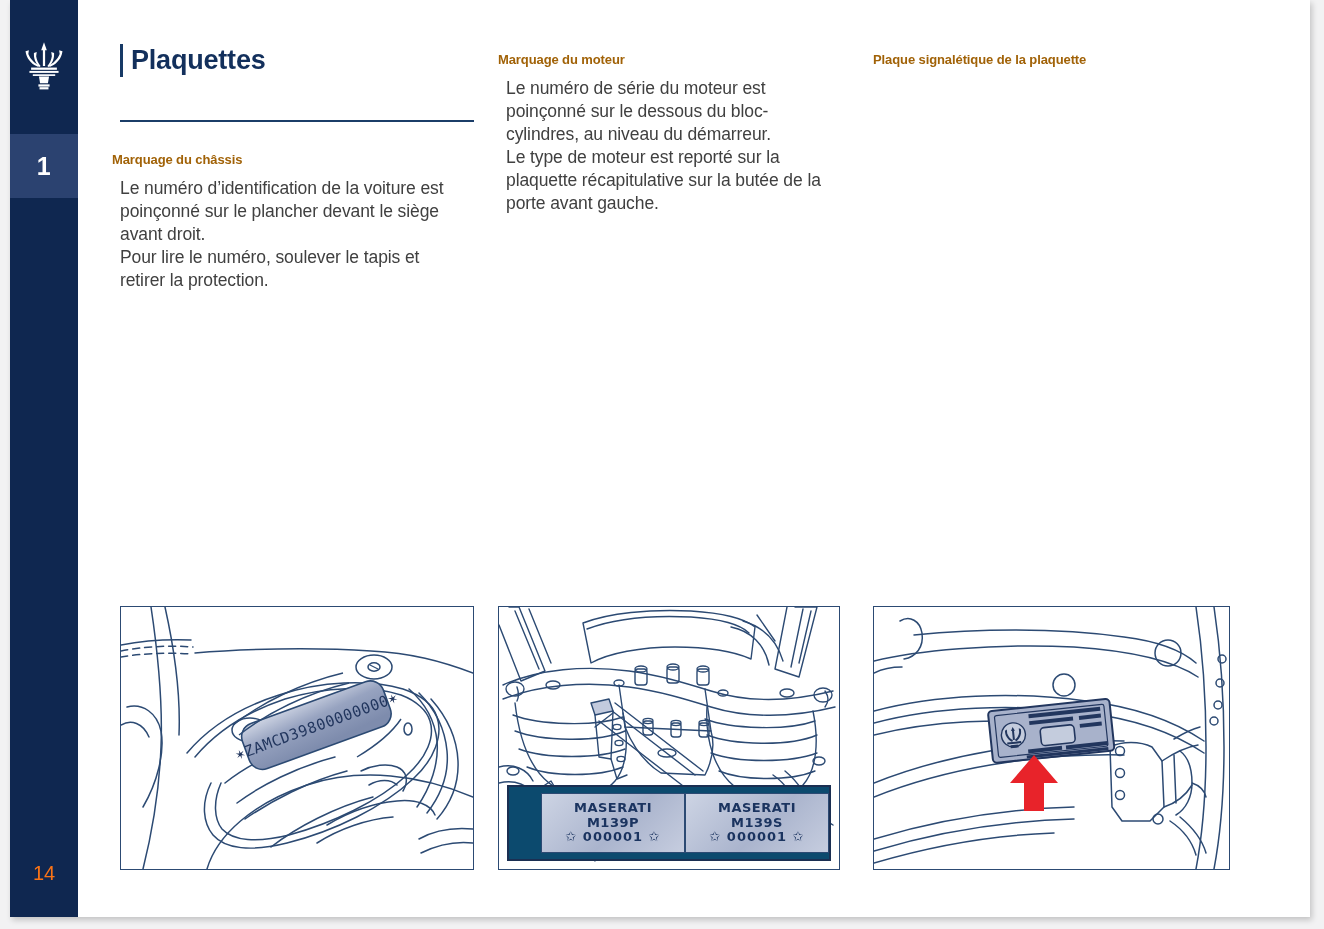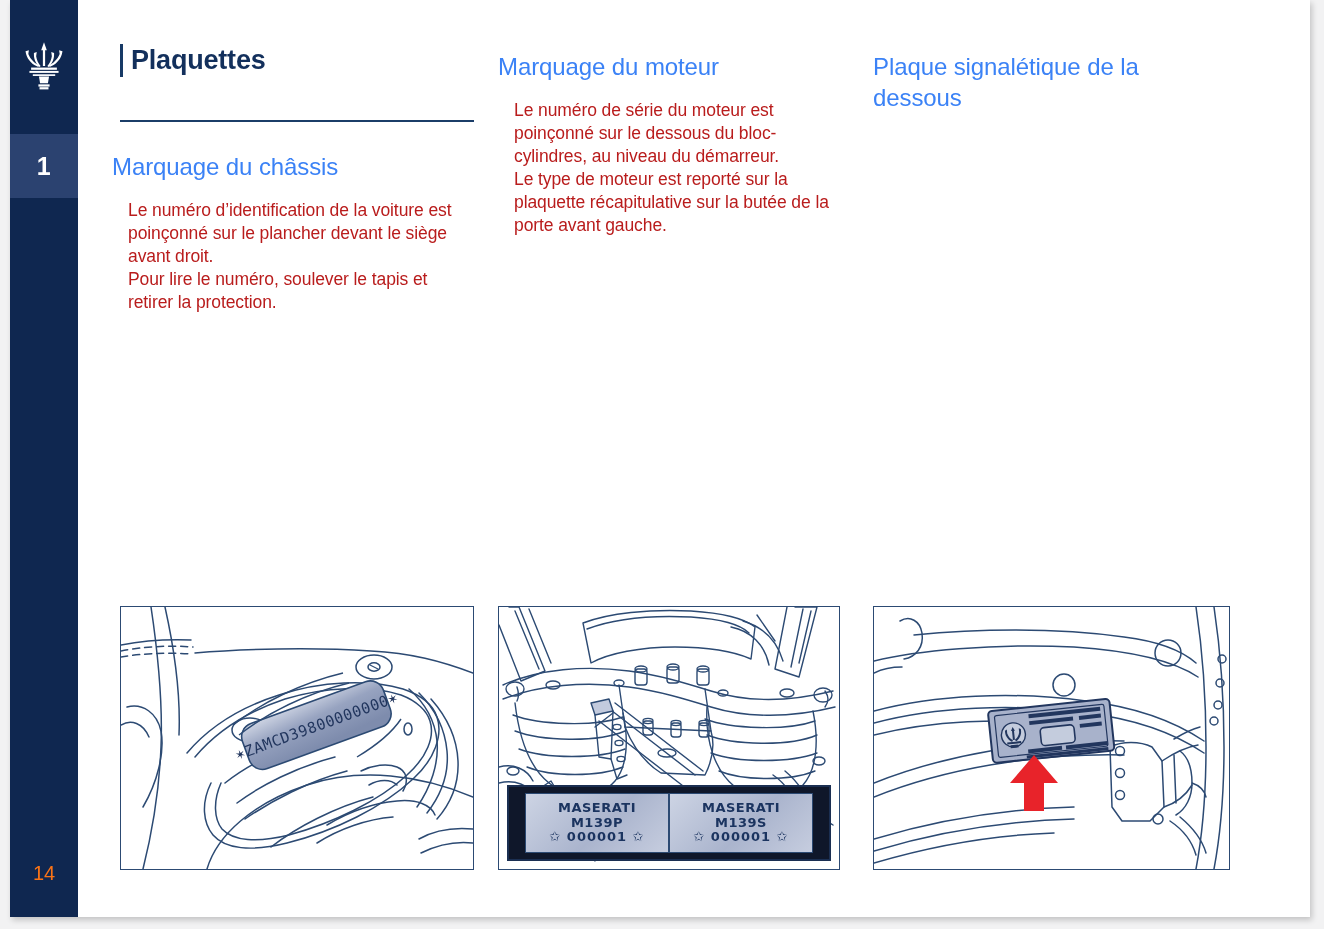--- a/index.html
+++ b/index.html
@@ -49,47 +49,47 @@
   #title-block .title{
     color:#13305c;font-size:27px;font-weight:bold;line-height:1.22;
     letter-spacing:-0.2px;
   }
   #title-rule{
     position:absolute;left:42px;top:120px;width:354px;height:2px;
     background:#1b3d68;
   }
 
   h3.sec{
-    color:#3b82f6;font-size:24px;font-weight:normal;margin:0 0 2px 0;
+    color:#a16207;font-size:13px;font-weight:bold;margin:0 0 2px 0;
     line-height:1.28;letter-spacing:-0.1px;
   }
   p.body{
-    color:#b91c1c;font-size:17.5px;line-height:1.32;margin:16px;
+    color:#404040;font-size:17.5px;line-height:1.32;margin:8px;
     letter-spacing:-0.1px;white-space:pre-line;
   }
   #sec-chassis{position:absolute;left:34px;top:152px;width:360px;}
   #sec-engine{position:absolute;left:420px;top:52px;width:350px;}
   #sec-paint{position:absolute;left:795px;top:52px;width:345px;}
 
   
   .figure{
     position:absolute;top:606px;height:262px;
     border:1.5px solid #2c4a73;
     background:#ffffff;
     overflow:hidden;
   }
   #fig1{left:42px;width:352px;}
   #fig2{left:420px;width:340px;}
   #fig3{left:795px;width:355px;}
   .figure svg{display:block;width:100%;height:100%;}
 
   .plate-caption-box{
     position:absolute;left:8px;bottom:8px;right:8px;height:76px;
-    border:2px solid #1b2f52;background:#0f172a;
-    display:flex;align-items:center;justify-content:center;
+    border:2px solid #1b2f52;background:#0c4a6e;
+    display:flex;align-items:center;justify-content:flex-end;
     box-sizing:border-box;
   }
   .eng-plate{
     width:45%;height:60px;
     border:1.5px solid #2c4a73;
     background:linear-gradient(135deg,#cdd4e4 0%,#aab4cd 55%,#c6cddf 100%);
     display:flex;flex-direction:column;align-items:center;justify-content:center;
     font-family:"DejaVu Sans", sans-serif;
     color:#1b3460;font-size:13px;font-weight:bold;line-height:1.15;
     letter-spacing:0.5px;
@@ -149,21 +149,21 @@
 Pour lire le numéro, soulever le tapis et retirer la protection.</p>
     </div>
 
     <div id="sec-engine">
       <h3 class="sec">Marquage du moteur</h3>
       <p class="body">Le numéro de série du moteur est poinçonné sur le dessous du bloc-cylindres, au niveau du démarreur.
 Le type de moteur est reporté sur la plaquette récapitulative sur la butée de la porte avant gauche.</p>
     </div>
 
     <div id="sec-paint">
-      <h3 class="sec">Plaque signalétique de la dessous</h3>
+      <h3 class="sec">Plaque signalétique de la plaquette</h3>
     </div>
 
     <div class="figure" id="fig1">
       <svg viewBox="0 0 352 262" preserveAspectRatio="none" aria-hidden="true">
         <defs>
           <linearGradient id="plateGrad" x1="0" y1="0" x2="0.3" y2="1">
             <stop offset="0%" stop-color="#d2d8e6"></stop>
             <stop offset="45%" stop-color="#97a3c0"></stop>
             <stop offset="100%" stop-color="#7e8cad"></stop>
           </linearGradient>

